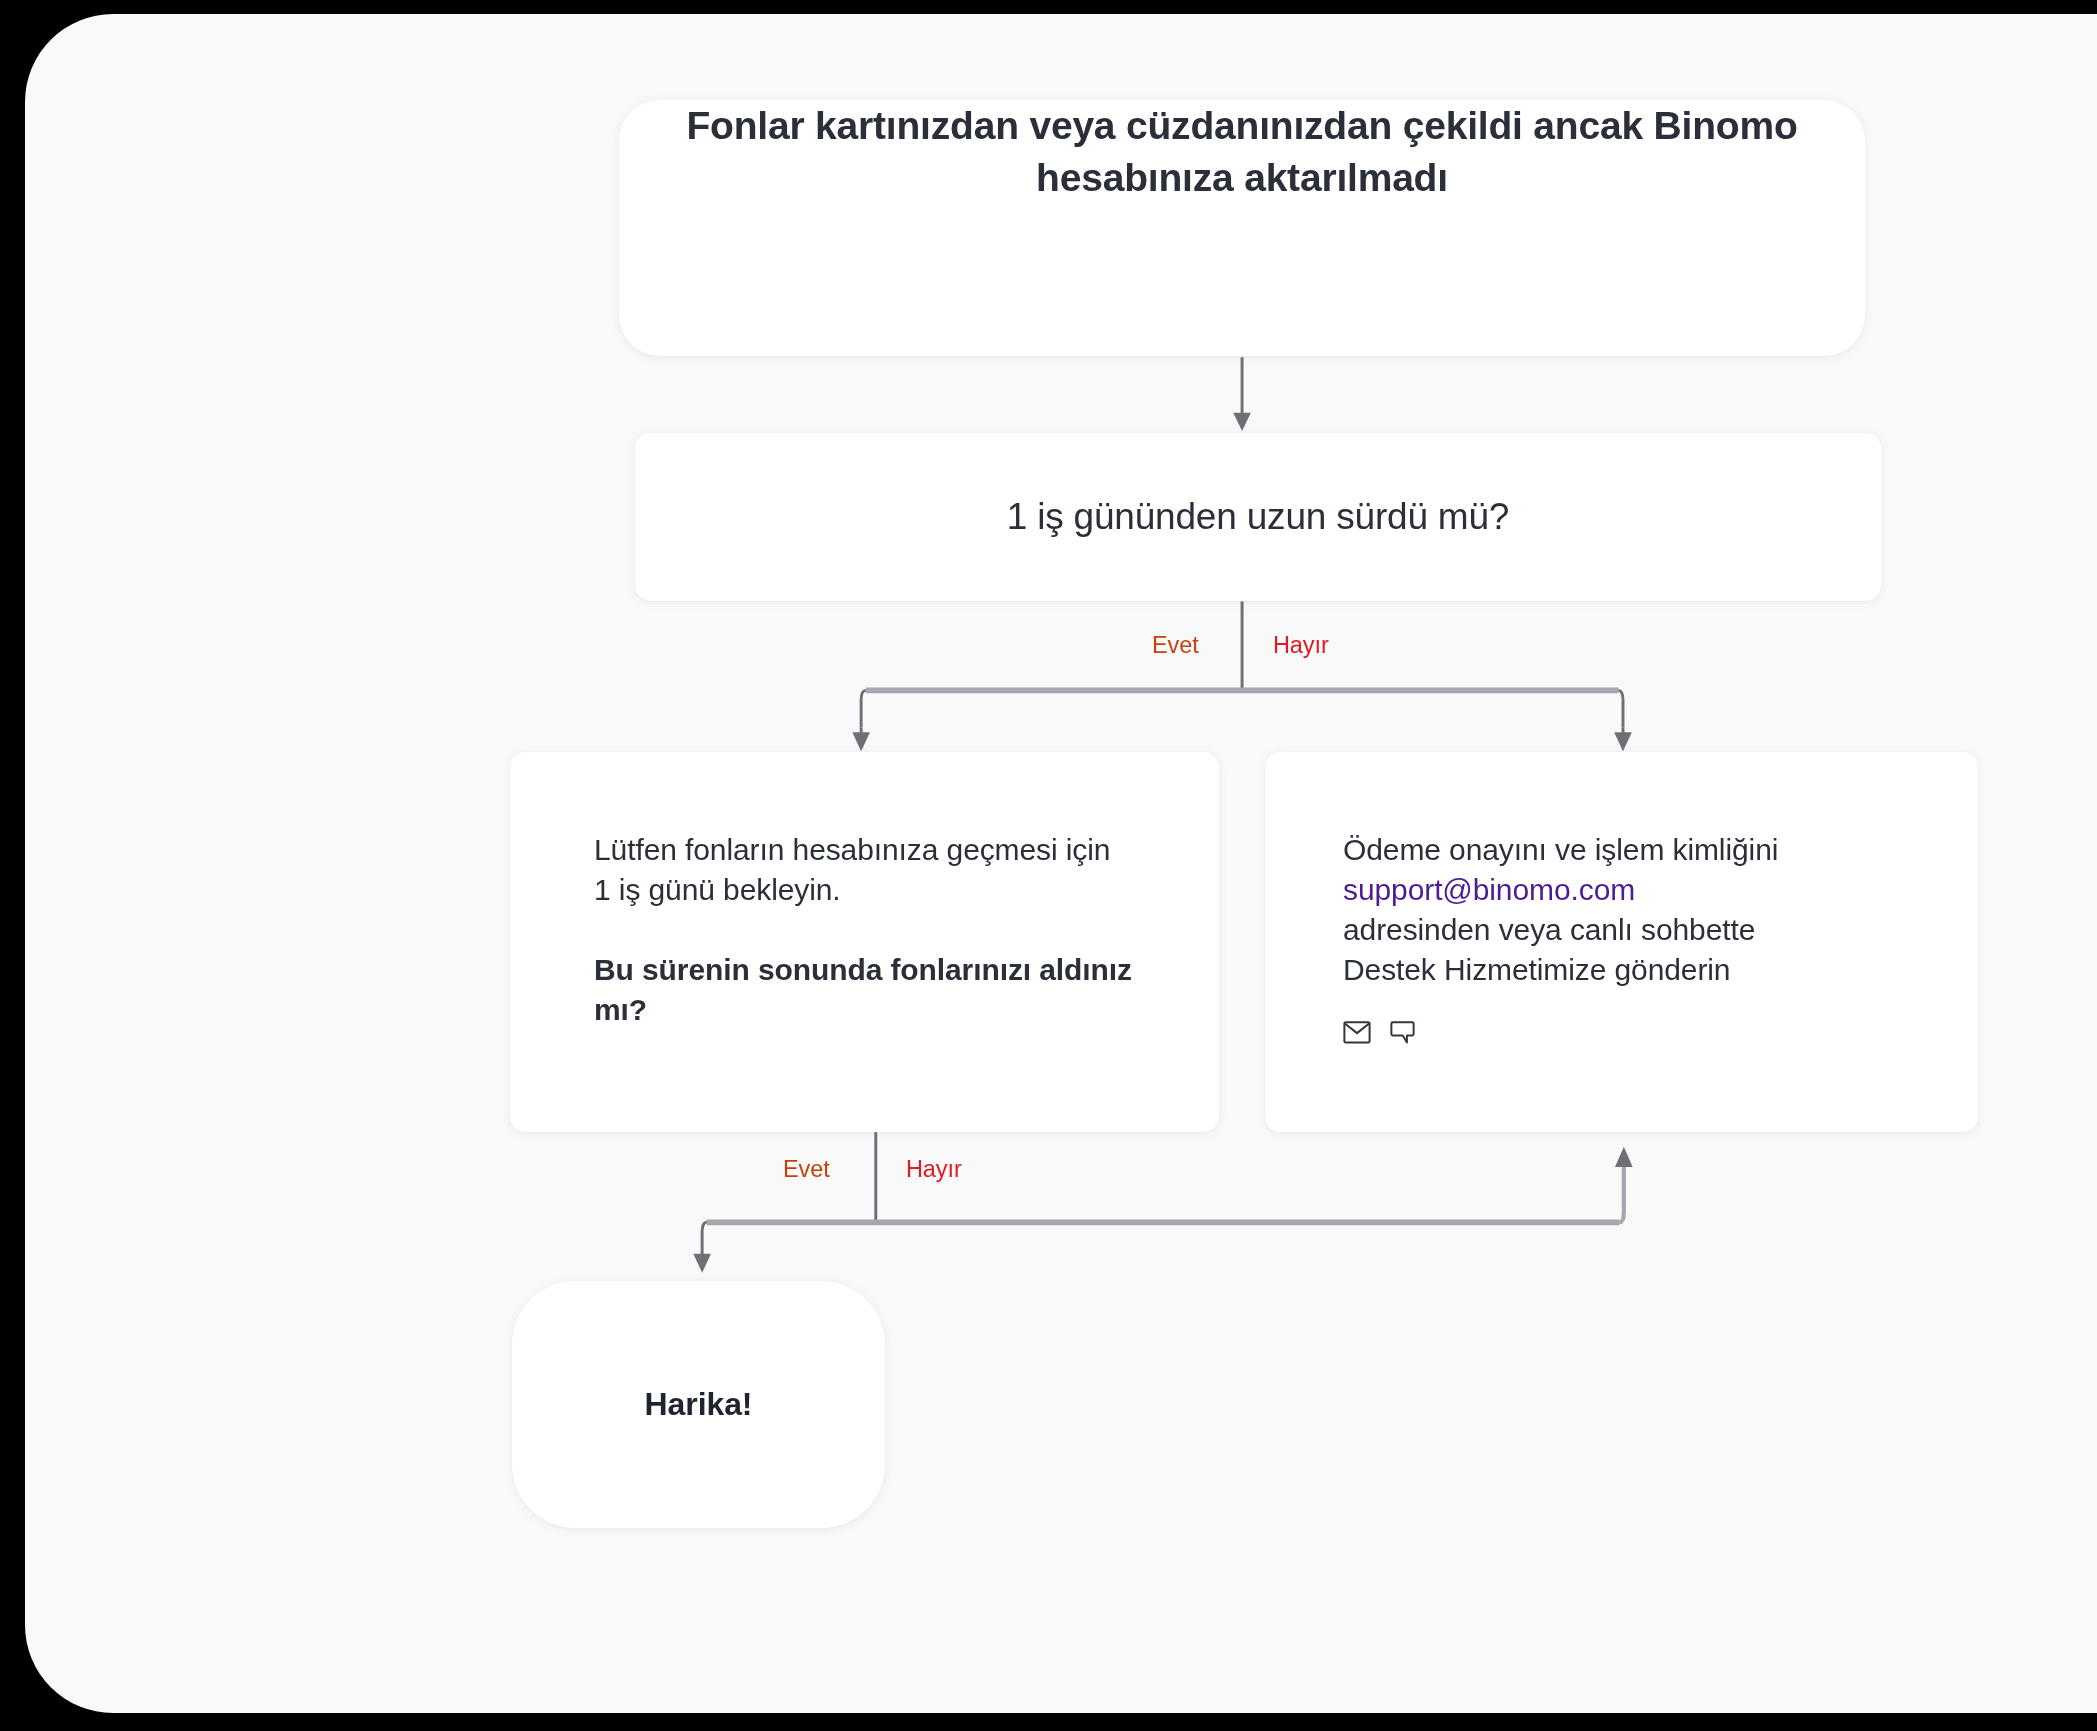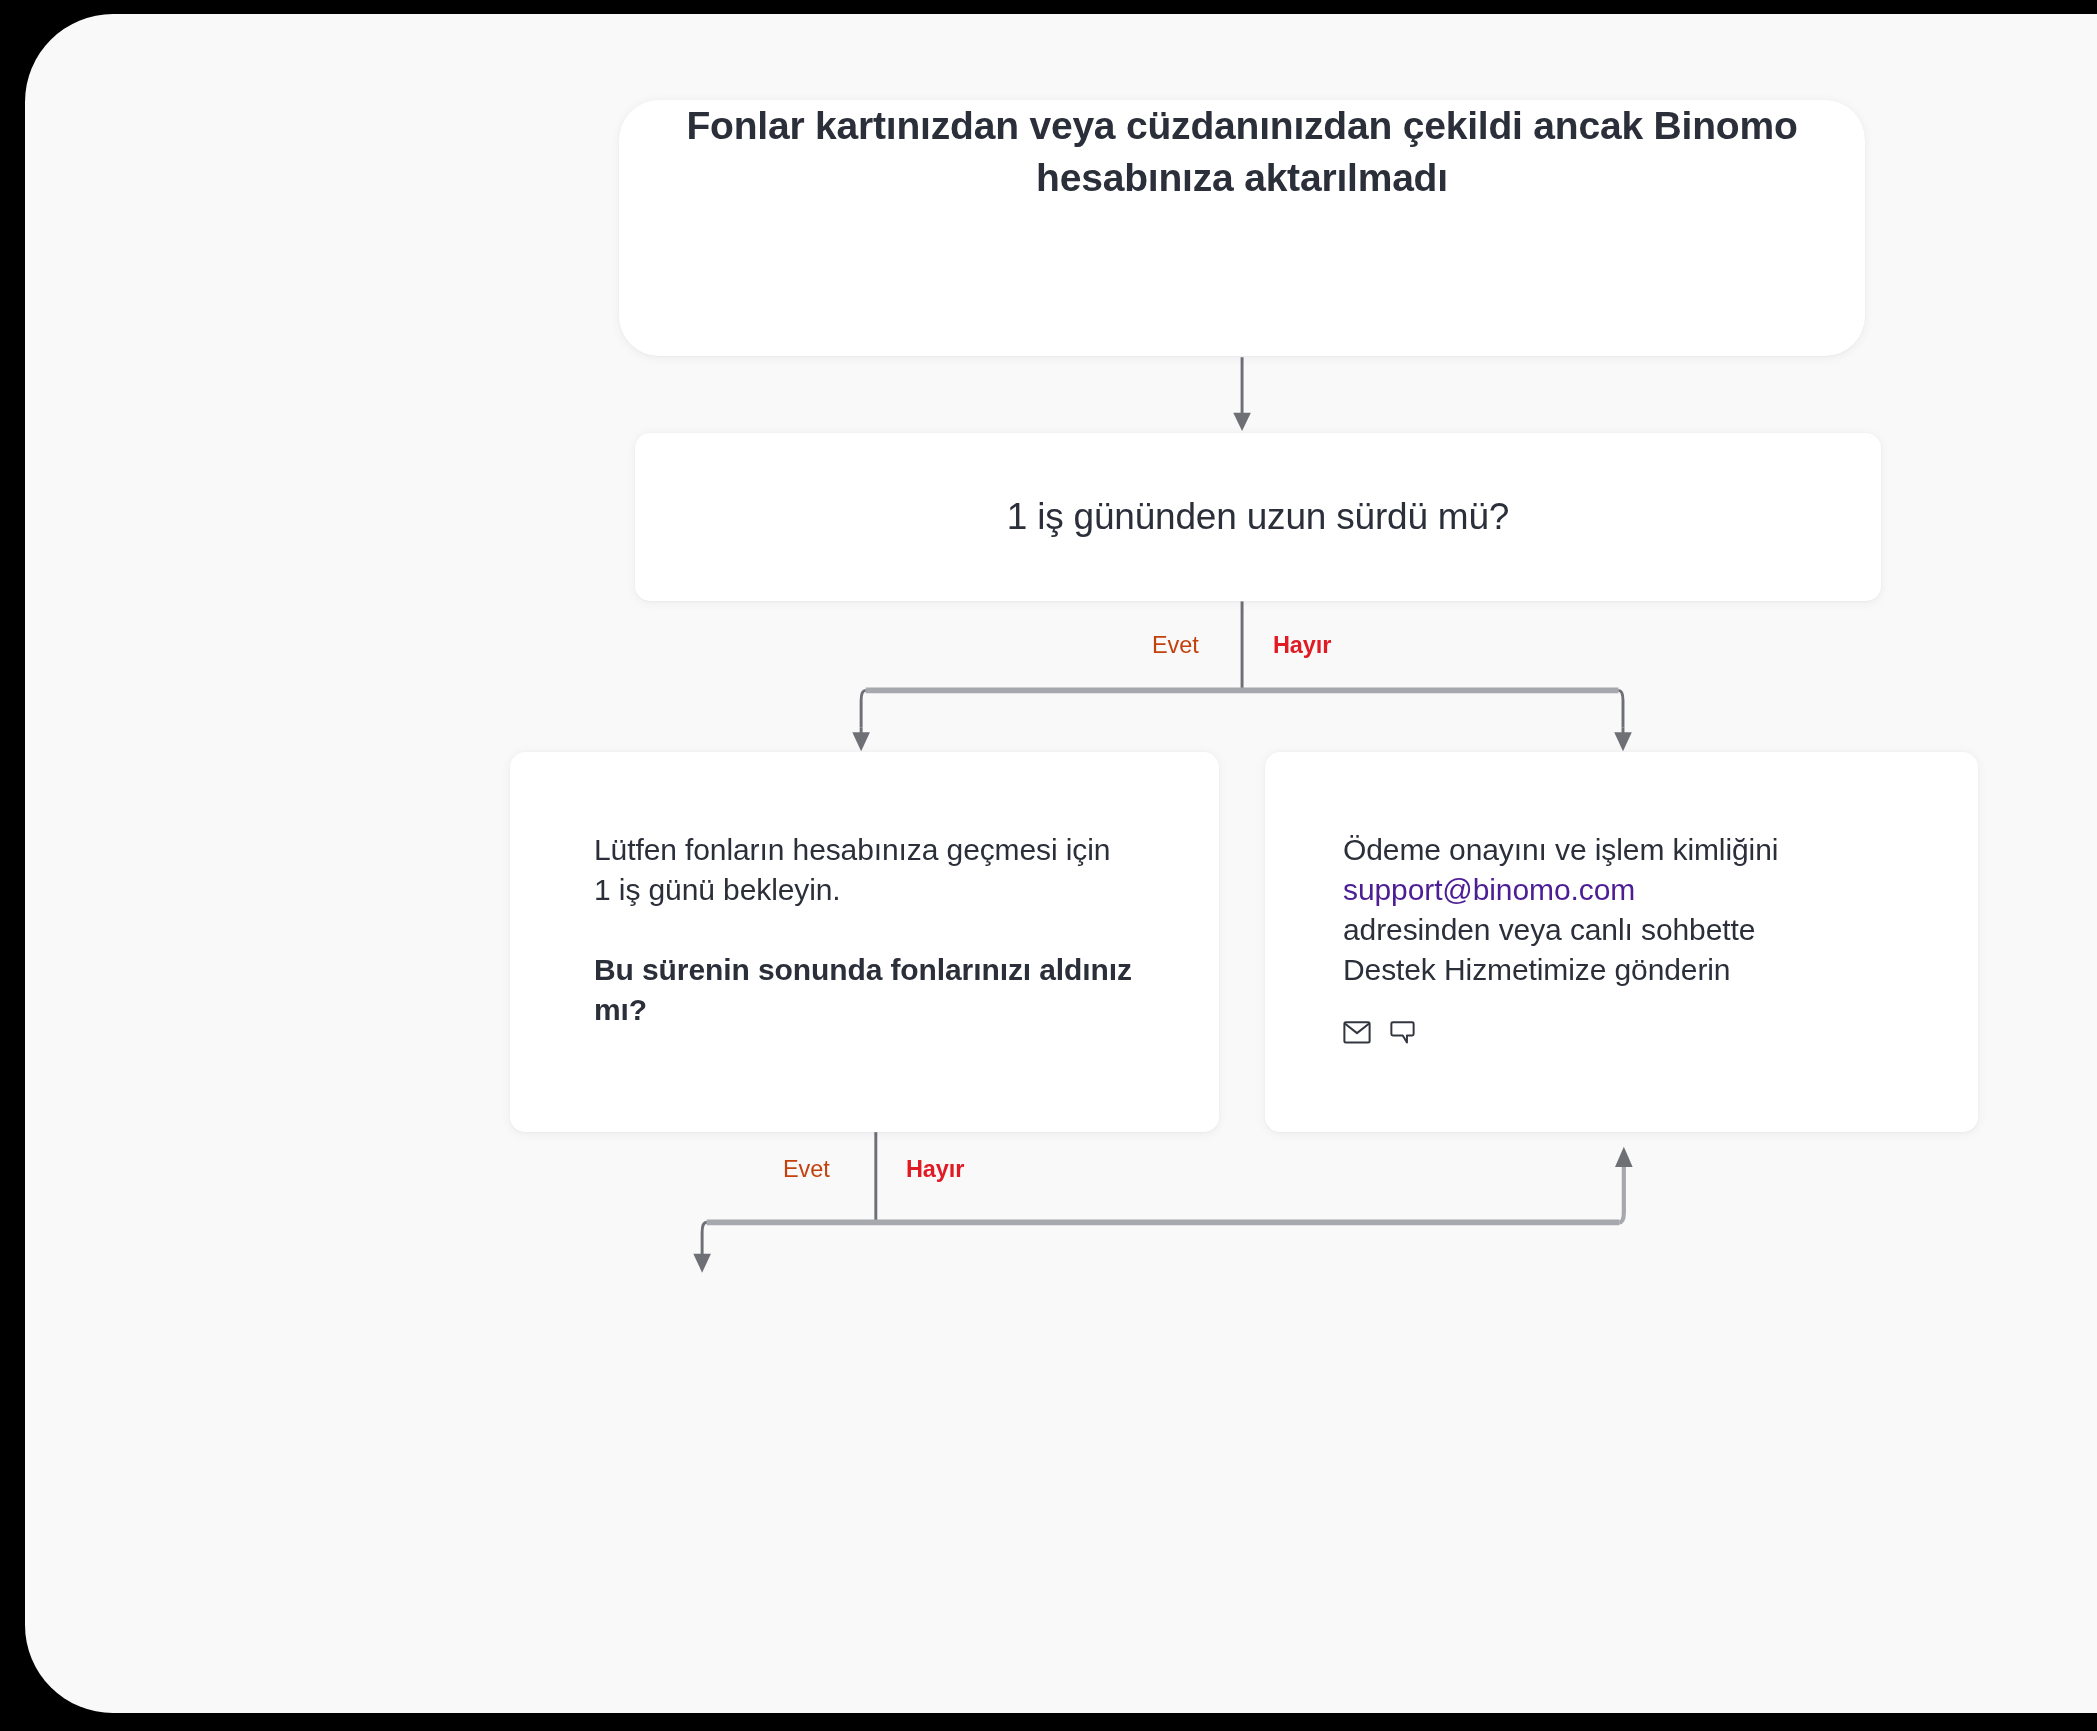--- a/index.html
+++ b/index.html
@@ -170,21 +170,21 @@
 
   
   .branch-label {
     position: absolute;
     font-size: 23.5px;
     font-weight: normal;
     letter-spacing: -0.1px;
     white-space: nowrap;
   }
   .branch-label.yes { color: #c2410c; }
-  .branch-label.no  { color: #e01b24; font-weight: bold; }
+  .branch-label.no  { color: #e01b24; }
 
   #label-yes-1 { left: 1127px; top: 618px; }
   #label-no-1  { left: 1248px; top: 618px; }
   #label-yes-2 { left: 758px; top: 1142px; }
   #label-no-2  { left: 881px; top: 1142px; }
 </style>
 </head>
 <body>
 
 <div id="device-frame">
@@ -269,19 +269,22 @@
                        L19 10.6 C19 11.3 18.5 11.8 17.8 11.8 L13.6 11.8
                        L13.6 17.4 L10.2 11.8 L2.2 11.8 C1.5 11.8 1 11.3 1 10.6 Z" stroke="#32363f" stroke-width="1.6" fill="none" stroke-linejoin="round"></path>
             </svg>
           </span>
         </div>
       </div>
 
       <div class="branch-label yes" id="label-yes-2">Evet</div>
       <div class="branch-label no" id="label-no-2">Hayır</div>
 
+      <div class="card" id="card-great">
+        <div class="title">Harika!</div>
+      </div>
 
     </div>
   </div>
 
   <div id="left-notch"></div>
 </div>
 
 
 </body></html>

